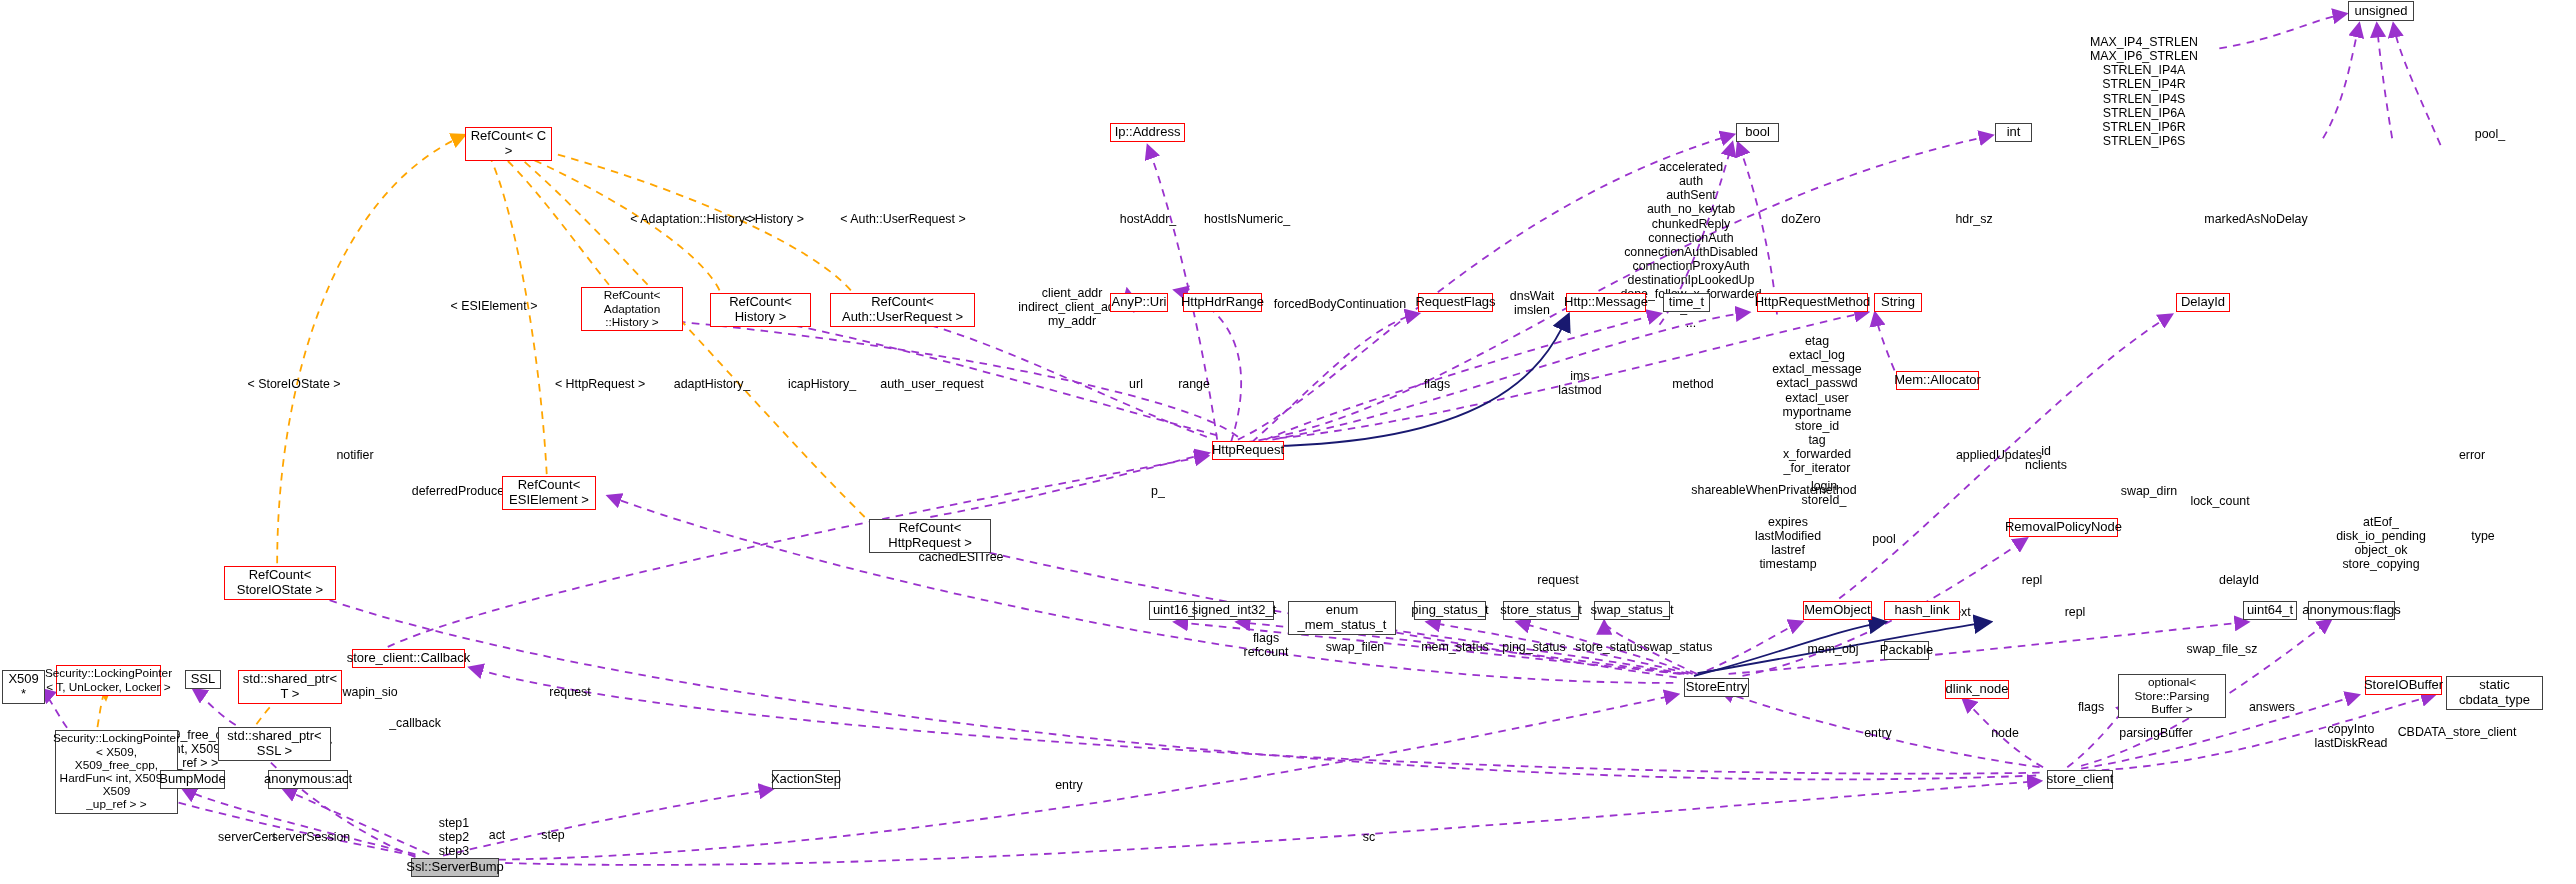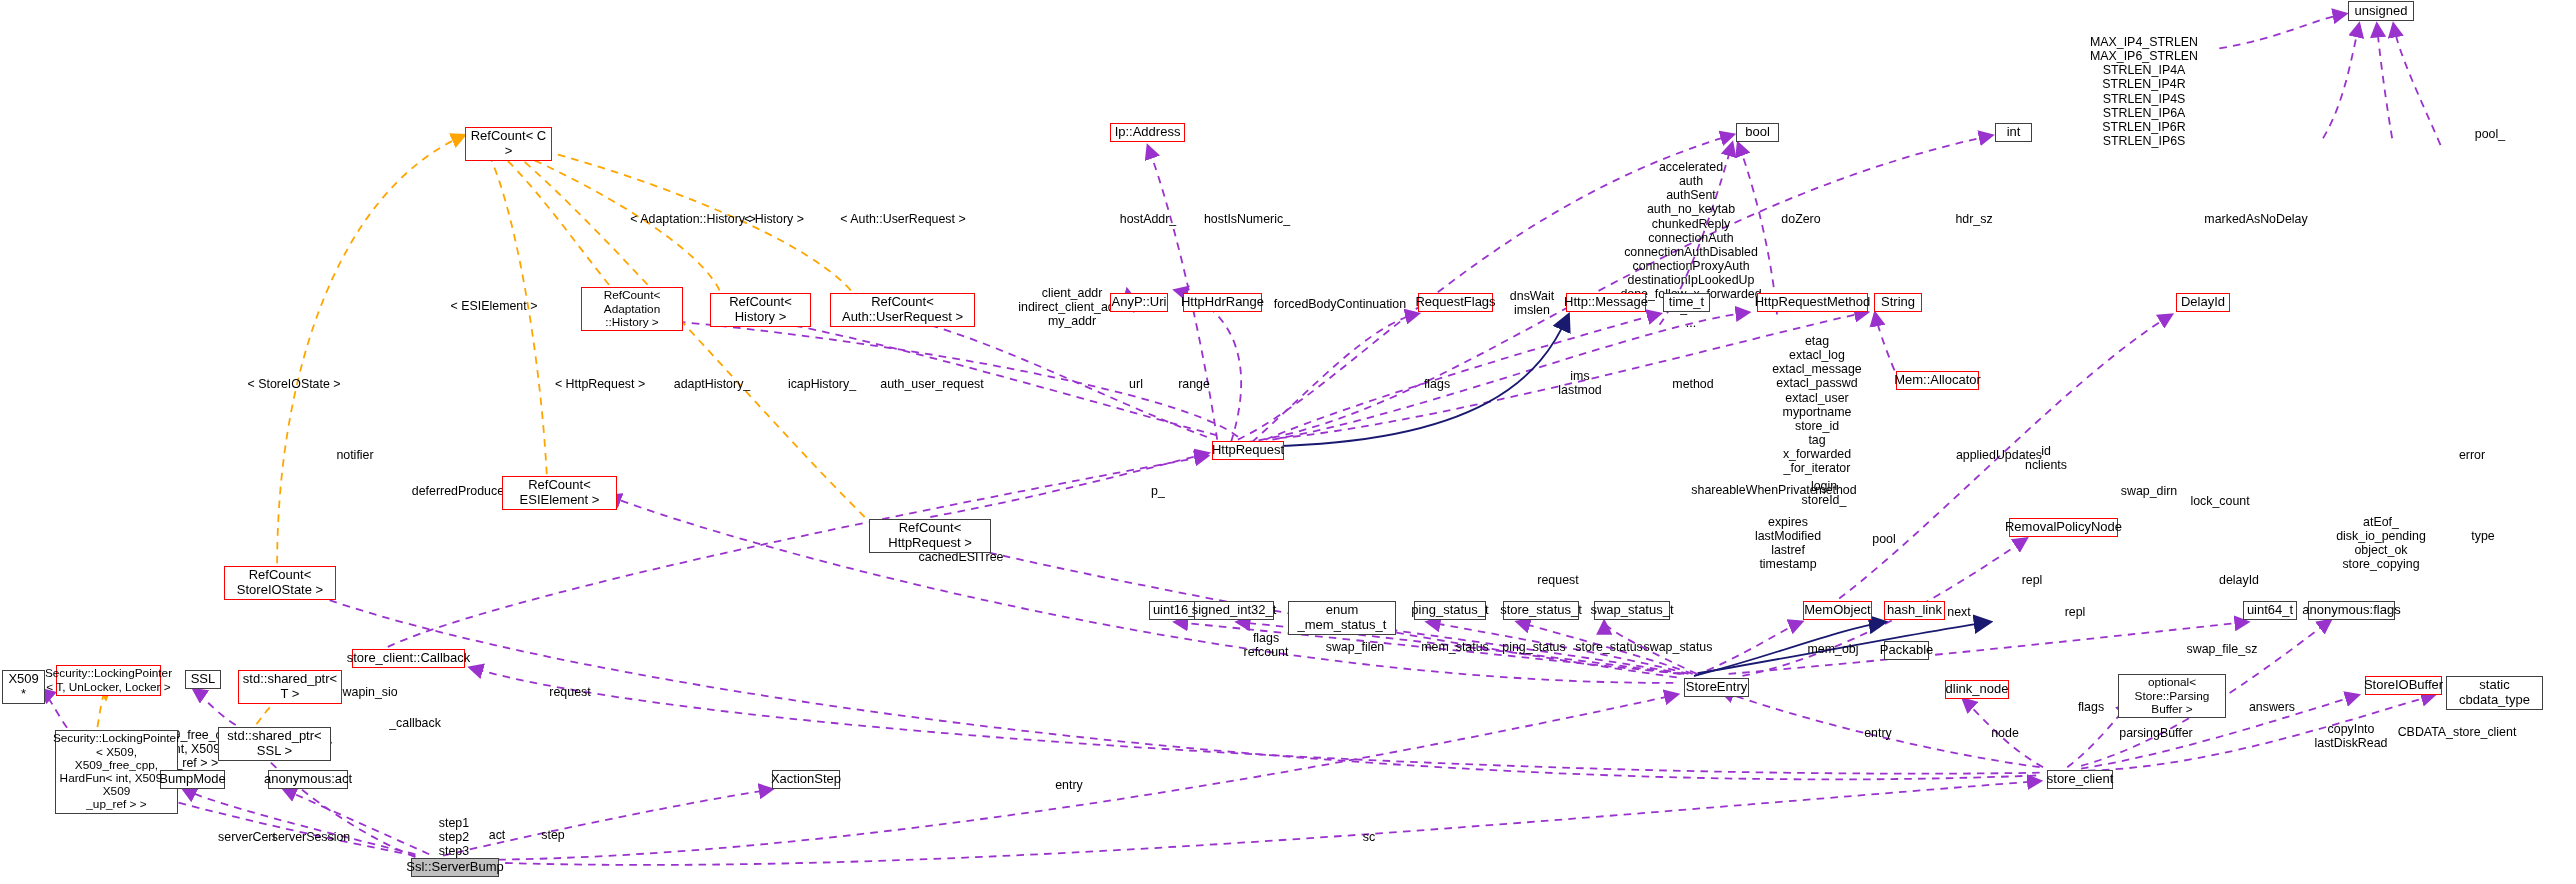--- a/index.html
+++ b/index.html
@@ -138,32 +138,32 @@
       <div class="node red" style="left: 1110px; top: 293px; width: 58px; min-height: 19.4px;">AnyP::Uri</div>
       <div class="node red" style="left: 1183px; top: 293px; width: 79px; min-height: 19.4px;">HttpHdrRange</div>
       <div class="node red" style="left: 1418px; top: 293px; width: 75px; min-height: 19.4px;">RequestFlags</div>
       <div class="node red" style="left: 1566px; top: 293px; width: 80px; min-height: 19.4px;">Http::Message</div>
       <div class="node dark" style="left: 1663px; top: 293px; width: 47px; min-height: 19.4px;">time_t</div>
       <div class="node red" style="left: 1757px; top: 293px; width: 111px; min-height: 19.4px;">HttpRequestMethod</div>
       <div class="node red" style="left: 1874px; top: 293px; width: 48px; min-height: 19.4px;">String</div>
       <div class="node red" style="left: 2176px; top: 293px; width: 54px; min-height: 19.4px;">DelayId</div>
       <div class="node red" style="left: 1896px; top: 371px; width: 83px; min-height: 19.4px;">Mem::Allocator</div>
       <div class="node red" style="left: 1212px; top: 441px; width: 72px; min-height: 19.4px;">HttpRequest</div>
-      <div class="node red" style="left: 502px; top: 476px; width: 115px; min-height: 19.4px;">RefCount&lt; ESIElement &gt;</div>
+      <div class="node red" style="left: 502px; top: 476px; width: 94px; min-height: 19.4px;">RefCount&lt; ESIElement &gt;</div>
       <div class="node red" style="left: 2009px; top: 518px; width: 109px; min-height: 19.4px;">RemovalPolicyNode</div>
       <div class="node dark" style="left: 869px; top: 519px; width: 122px; min-height: 19.4px;">RefCount&lt; HttpRequest &gt;</div>
       <div class="node red" style="left: 224px; top: 566px; width: 112px; min-height: 19.4px;">RefCount&lt; StoreIOState &gt;</div>
       <div class="node dark" style="left: 1149px; top: 601px; width: 54px; min-height: 19.4px;">uint16_t</div>
       <div class="node dark" style="left: 1194px; top: 601px; width: 80px; min-height: 19.4px;">signed_int32_t</div>
       <div class="node dark" style="left: 1288px; top: 601px; width: 108px; min-height: 19.4px;">enum _mem_status_t</div>
       <div class="node dark" style="left: 1414px; top: 601px; width: 72px; min-height: 19.4px;">ping_status_t</div>
       <div class="node dark" style="left: 1503px; top: 601px; width: 76px; min-height: 19.4px;">store_status_t</div>
       <div class="node dark" style="left: 1594px; top: 601px; width: 76px; min-height: 19.4px;">swap_status_t</div>
       <div class="node red" style="left: 1803px; top: 601px; width: 69px; min-height: 19.4px;">MemObject</div>
-      <div class="node red" style="left: 1884px; top: 601px; width: 61px; min-height: 19.4px;">hash_link</div>
+      <div class="node red" style="left: 1884px; top: 601px; width: 76px; min-height: 19.4px;">hash_link</div>
       <div class="node dark" style="left: 1884px; top: 601px; width: 45px; min-height: 19.4px; margin-top: 40px;">Packable</div>
       <div class="node dark" style="left: 2243px; top: 601px; width: 54px; min-height: 19.4px;">uint64_t</div>
       <div class="node dark" style="left: 2308px; top: 601px; width: 87px; min-height: 19.4px;">anonymous:flags</div>
       <div class="node dark" style="left: 2.1px; top: 670px; width: 43px; min-height: 19.4px;">X509 *</div>
       <div class="node red" style="left: 56px; top: 665px; width: 105px; min-height: 30px; font-size: 11.8px;">Security::LockingPointer
 &lt; T, UnLocker, Locker &gt;</div>
       <div class="node dark" style="left: 185px; top: 670px; width: 36px; min-height: 19.4px;">SSL</div>
       <div class="node red" style="left: 238px; top: 670px; width: 104px; min-height: 19.4px;">std::shared_ptr&lt; T &gt;</div>
       <div class="node red" style="left: 352px; top: 649px; width: 113px; min-height: 19.4px;">store_client::Callback</div>
       <div class="node red" style="left: 1945px; top: 680px; width: 64px; min-height: 19.4px;">dlink_node</div>

